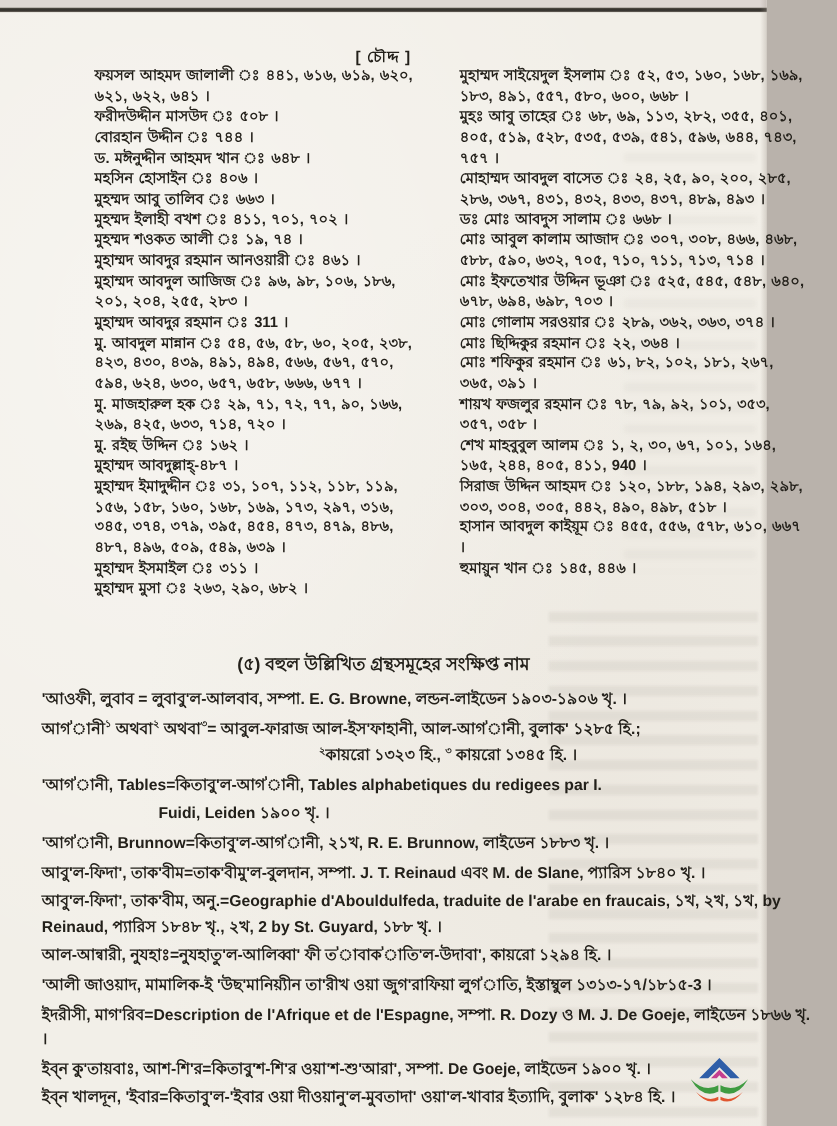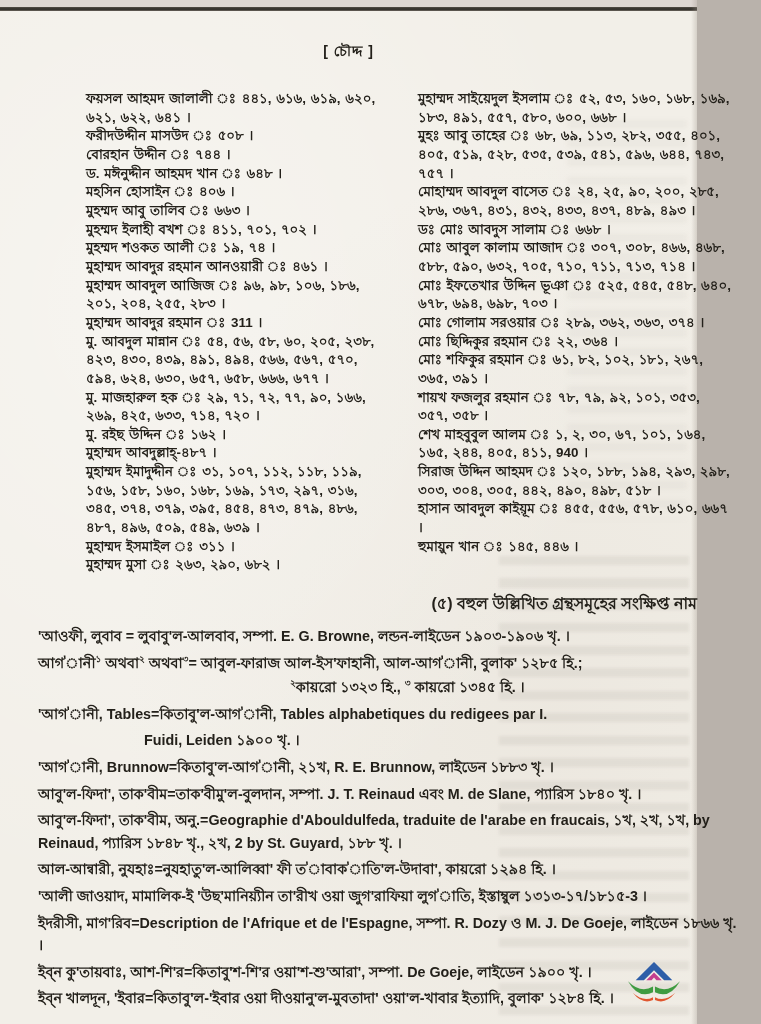--- a/index.html
+++ b/index.html
@@ -22,34 +22,34 @@
     background:linear-gradient(180deg,#555049,#2e2b27 55%,#6b655d);}
   .right-edge{position:absolute;top:0;right:0;width:6px;height:100%;
     background:linear-gradient(90deg,transparent,rgba(160,150,140,0.35));}
 
   .header{
     position:absolute;top:40px;left:0;width:100%;
     text-align:center;font-size:14px;font-weight:600;letter-spacing:1px;
   }
 
   .index{
-    position:absolute;top:90px;left:86px;
+    position:absolute;top:60px;left:86px;
     display:flex;gap:26px;
   }
   .idx-col{display:block;}
   .idx-col.left{width:306px;}
   .idx-col.right{width:316px;}
   .idx-col p{
     margin:0;font-size:13.4px;line-height:18.65px;font-weight:600;
     word-spacing:1px;
   }
 
   .section-title{
     position:absolute;top:591px;left:0;width:100%;
-    text-align:right;font-size:16px;font-weight:700;
+    text-align:center;font-size:16px;font-weight:700;
   }
 
   .bib{
     position:absolute;top:625px;left:38px;width:702px;
     font-size:14.3px;line-height:22.6px;font-weight:700;
   }
   .bib p{margin:0 0 4px 0;}
   .bib p.cont-center{padding-left:252px;margin-top:-2px;}
   .bib p.cont-indent{padding-left:106px;}
   sup.fn{font-size:9px;line-height:0;}

